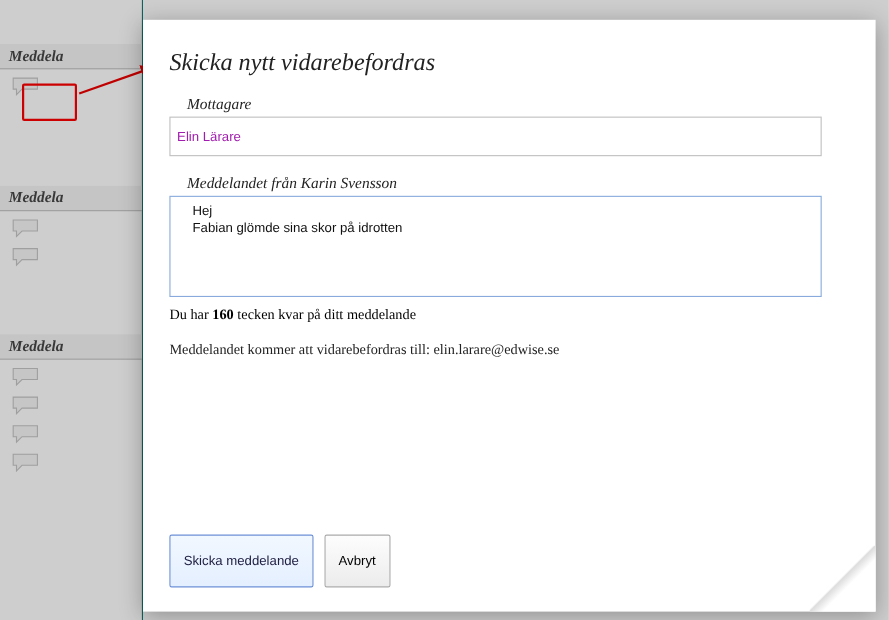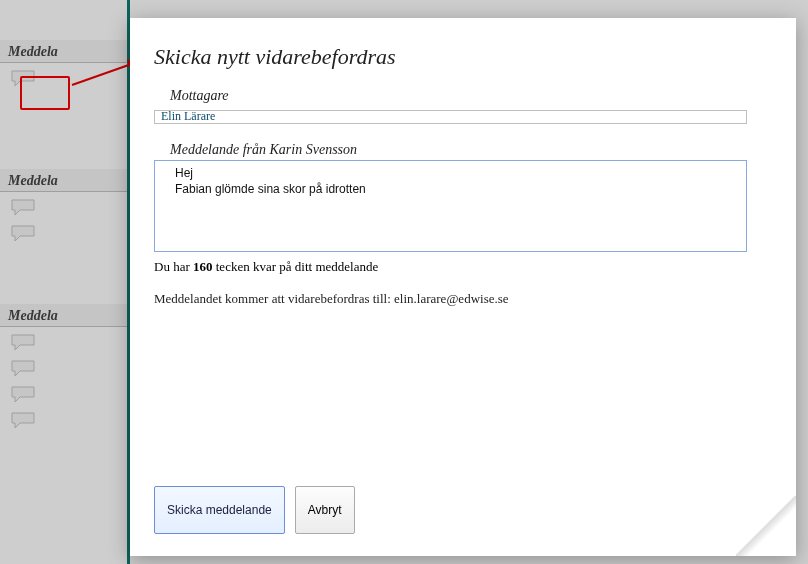--- a/index.html
+++ b/index.html
@@ -1,34 +1,34 @@
 <!DOCTYPE html>
 <html><head>
 <meta charset="utf-8">
 <style>
   html,body{margin:0;padding:0;width:808px;height:564px;font-family:Georgia,'Times New Roman',serif;background:#f2f2f2;overflow:hidden}
   *{box-sizing:border-box}
 
   
   .bg-overlay{position:absolute;inset:0;background:rgba(0,0,0,.15);pointer-events:none}
   .bg{position:absolute;inset:0}
-  .sidebar{position:absolute;left:0;top:0;width:130px;height:564px;border-right:3px solid #0f766e}
+  .sidebar{position:absolute;left:0;top:0;width:130px;height:564px;border-right:1px solid #0f766e}
   .col-head{font-style:italic;font-weight:bold;color:#444;font-size:14px;padding:4px 8px 2px;border-bottom:1px solid #bbb;background:#e8e8e8;margin-top:20px}
   .col-head:first-child{margin-top:40px}
   .bubble{margin:6px 10px;width:28px;height:20px;position:relative}
   .bubble svg{width:28px;height:20px}
   .highlight-box{position:absolute;left:20px;top:76px;width:50px;height:34px;border:2px solid #c00;border-radius:2px}
   .arrow-svg{position:absolute;left:70px;top:55px}
 
   
   .modal{position:absolute;left:130px;top:18px;width:666px;height:538px;background:#fff;box-shadow:0 4px 20px rgba(0,0,0,.3)}
   .modal-inner{padding:26px 24px 16px 24px;height:100%;position:relative}
   h1{font-style:italic;font-weight:normal;font-size:22px;margin:0 0 18px;color:#222}
   .lbl{font-style:italic;font-size:14px;color:#222;margin:4px 16px 2px;display:block}
-  .recipient{width:96%;height:14px;border:1px solid #bfbfbf;padding:2px 6px;font-family:Liberation Serif, serif;font-size:12px;color:#0c4a6e}
+  .recipient{width:96%;height:36px;border:1px solid #bfbfbf;padding:2px 6px;font-family:Liberation Sans, sans-serif;font-size:12px;color:#a21caf}
   .msgbox{width:96%;height:92px;border:1px solid #88aadd;padding:4px 20px;font-family:Arial,sans-serif;font-size:12px;color:#111;resize:none;line-height:1.35}
   .msgbox::-webkit-scrollbar{width:14px}
   .counter{font-size:13px;margin:3px 0 16px}
   .counter b{font-weight:bold}
   .forward{font-size:13px;color:#222}
   .btnrow{position:absolute;left:24px;bottom:22px;display:flex;gap:10px}
   button{font-family:Arial,sans-serif;font-size:12px;padding:16px 12px;border:1px solid #aaa;background:linear-gradient(#fdfdfd,#ececec);border-radius:2px;cursor:pointer}
   button.primary{border:1px solid #6a8fd8;background:linear-gradient(#f2f8ff,#e4efff);color:#224}
   .page-curl{position:absolute;right:0;bottom:0;width:60px;height:60px;background:linear-gradient(135deg,transparent 48%,#ddd 50%,#fff 60%,#fff 100%);pointer-events:none}
 </style>
@@ -81,21 +81,21 @@
 
 <div class="modal">
   <div class="modal-inner">
     <h1>Skicka nytt vidarebefordras</h1>
 
     <label class="lbl">Mottagare</label>
     <input class="recipient" type="text" readonly="" value="Elin Lärare" style="">
 
     <div style="height:14px"></div>
 
-    <label class="lbl">Meddelande från Karin Svensson</label>
+    <label class="lbl">Meddelandet från Karin Svensson</label>
     <textarea class="msgbox" style="">Hej
 Fabian glömde sina skor på idrotten</textarea>
 
     <div class="counter">
       <span>Du har </span><b>160</b><span> tecken kvar på ditt meddelande</span>
     </div>
 
     <div class="forward">
       <span>Meddelandet kommer att vidarebefordras till: </span><span>elin.larare@edwise.se</span>
     </div>

